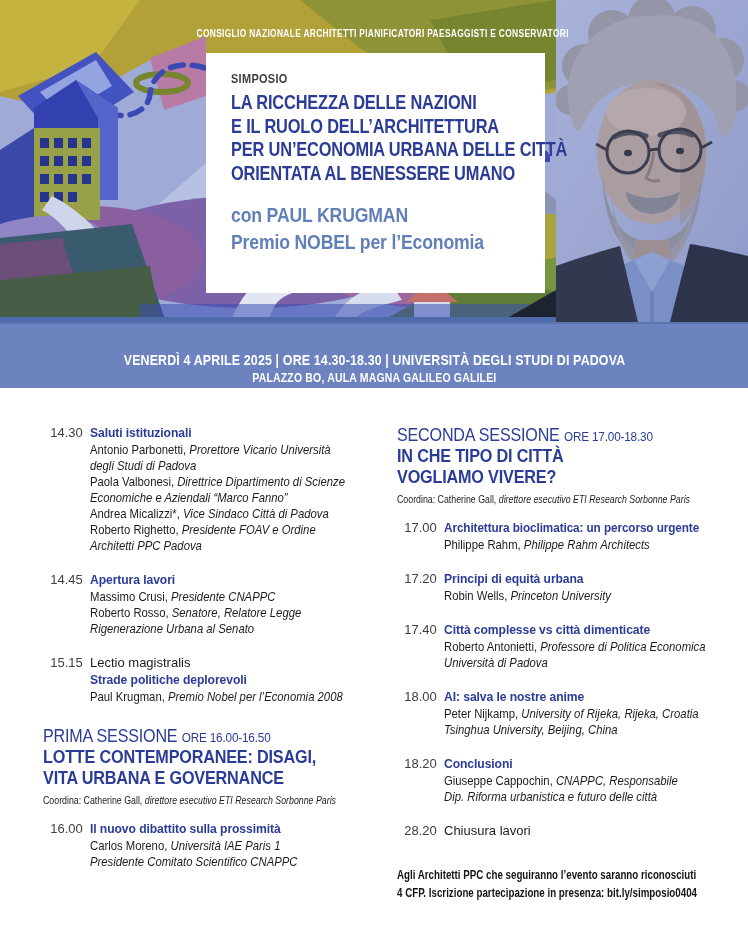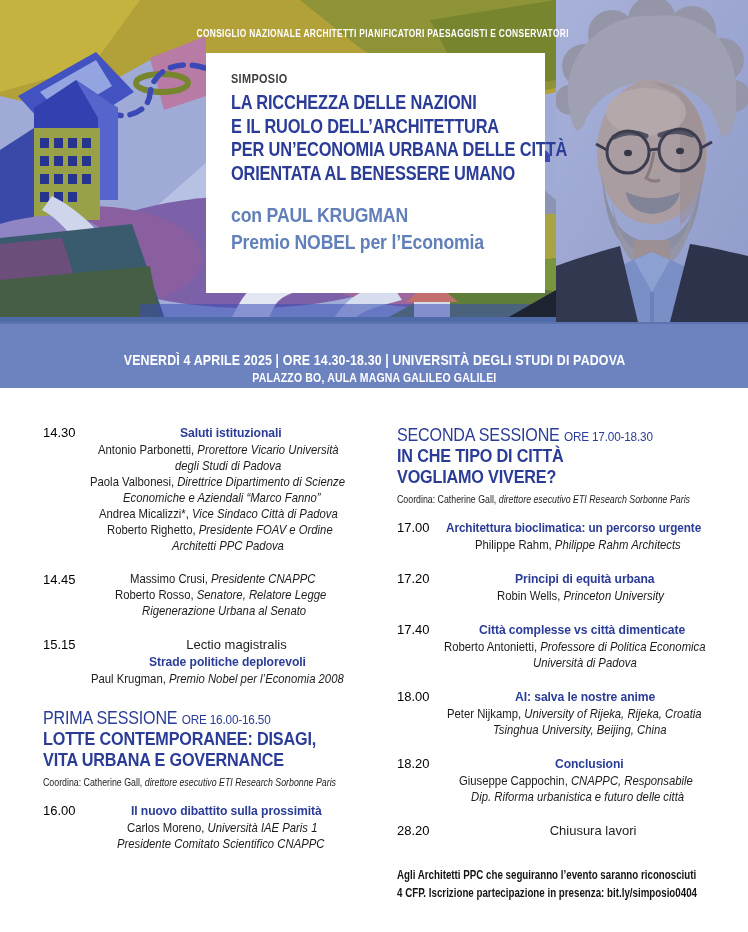--- a/index.html
+++ b/index.html
@@ -41,22 +41,22 @@
     text-align:center;color:#ffffff;padding-top:26px;
   }
   .banner-l1{font-size:15.5px;font-weight:bold;letter-spacing:.2px;line-height:20px;}
   .banner-l2{font-size:12.5px;font-weight:bold;letter-spacing:.2px;line-height:16px;}
   
   .program{position:absolute;top:388px;left:0;width:748px;height:544px;background:#ffffff;color:#1c1c1c;}
   .col{position:absolute;top:36px;}
   .col-left{left:43px;width:340px;}
   .col-right{left:397px;width:345px;}
   .entry{display:flex;margin-bottom:17px;}
-  .entry .time{flex:none;width:47px;font-size:13px;color:#000000;line-height:17px;}
-  .entry .body{flex:1;min-width:0;font-size:13px;line-height:16px;text-align:center;}
+  .entry .time{flex:none;width:47px;font-size:13px;color:#404040;line-height:17px;text-align:center;}
+  .entry .body{flex:1;min-width:0;font-size:13px;line-height:16px;}
   .talk-title{line-height:17px;margin-bottom:1px;}
   .talk-title .sqz{font-size:13.5px;font-weight:bold;color:#2b3c97;letter-spacing:-.1px;}
   .pre-title{font-size:13px;line-height:17px;color:#1d1d1f;}
   .plain-title{font-size:13px;line-height:17px;color:#1d1d1f;}
   .sline{line-height:16px;height:16px;}
   .sline .nm{font-style:normal;}
   .sline .rl{font-style:italic;}
   .session{margin:20px 0 15px 0;}
   .session.first{margin-top:0;}
   .session-label{line-height:22px;height:22px;}
@@ -275,20 +275,21 @@
           <div class="sline"><span class="sqz s87"><span class="nm"></span><span class="rl">Economiche e Aziendali “Marco Fanno”</span></span></div>
           <div class="sline"><span class="sqz s87"><span class="nm">Andrea Micalizzi*, </span><span class="rl">Vice Sindaco Città di Padova</span></span></div>
           <div class="sline"><span class="sqz s87"><span class="nm">Roberto Righetto, </span><span class="rl">Presidente FOAV e Ordine</span></span></div>
           <div class="sline"><span class="sqz s87"><span class="nm"></span><span class="rl">Architetti PPC Padova</span></span></div>
         </div>
       </div>
 
       <div class="entry">
         <div class="time">14.45</div>
         <div class="body">
+          <div class="talk-title"><span class="sqz s90">Apertura lavori</span></div>
           <div class="sline"><span class="sqz s87"><span class="nm">Massimo Crusi, </span><span class="rl">Presidente CNAPPC</span></span></div>
           <div class="sline"><span class="sqz s87"><span class="nm">Roberto Rosso, </span><span class="rl">Senatore, Relatore Legge</span></span></div>
           <div class="sline"><span class="sqz s87"><span class="nm"></span><span class="rl">Rigenerazione Urbana al Senato</span></span></div>
         </div>
       </div>
 
       <div class="entry">
         <div class="time">15.15</div>
         <div class="body">
           <div class="pre-title">Lectio magistralis</div>

